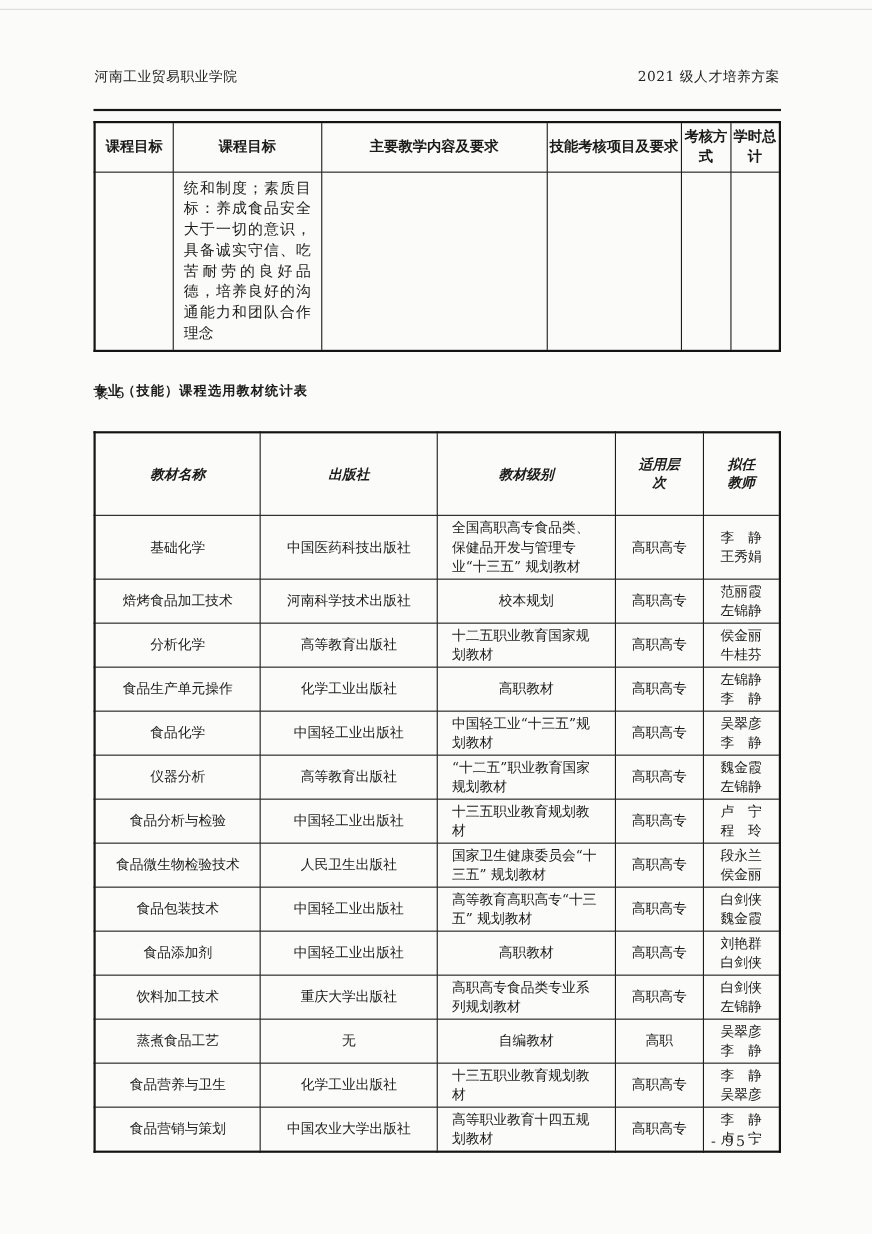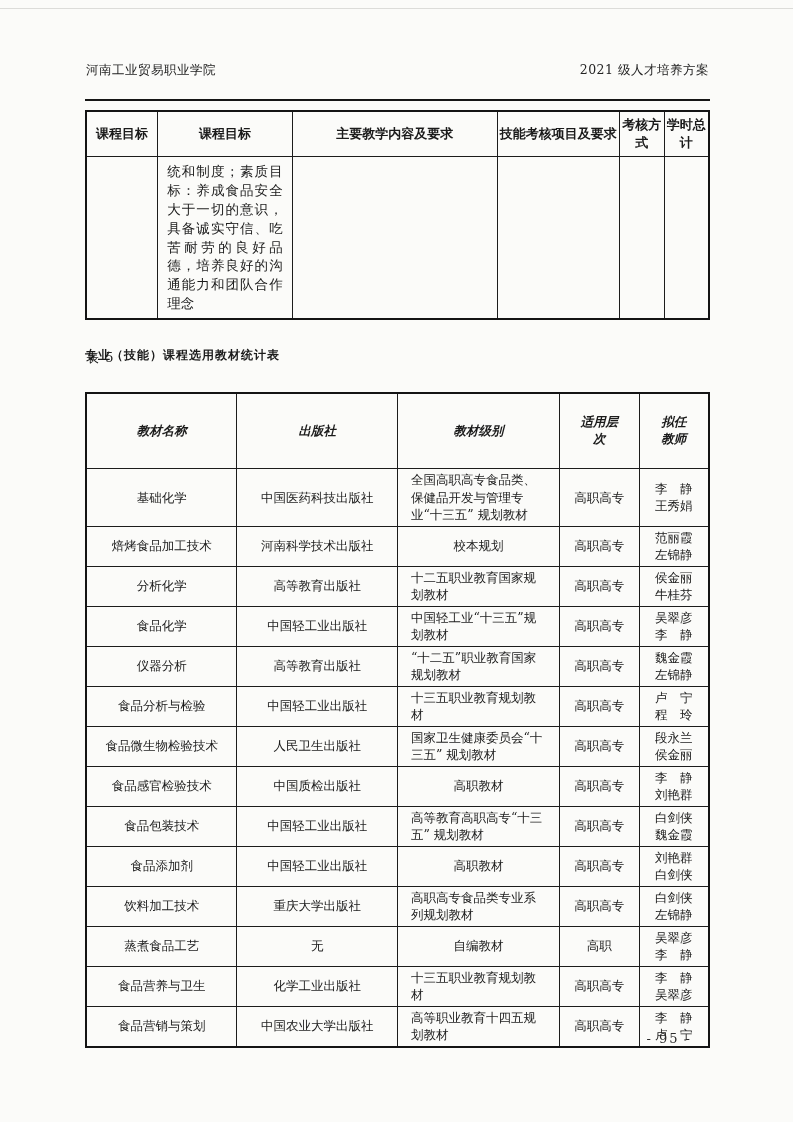--- a/index.html
+++ b/index.html
@@ -165,20 +165,30 @@
           <td class="c-name">分析化学</td>
           <td class="c-pub">高等教育出版社</td>
           <td class="c-level left">十二五职业教育国家规划教材</td>
           <td class="c-layer">高职高专</td>
           <td class="c-teachers">
             <div>侯金丽</div>
             <div>牛桂芬</div>
           </td>
         </tr>
         <tr>
+          <td class="c-name">食品生产单元操作</td>
+          <td class="c-pub">化学工业出版社</td>
+          <td class="c-level">高职教材</td>
+          <td class="c-layer">高职高专</td>
+          <td class="c-teachers">
+            <div>左锦静</div>
+            <div>李　静</div>
+          </td>
+        </tr>
+        <tr>
           <td class="c-name">食品化学</td>
           <td class="c-pub">中国轻工业出版社</td>
           <td class="c-level left">中国轻工业“十三五”规划教材</td>
           <td class="c-layer">高职高专</td>
           <td class="c-teachers">
             <div>吴翠彦</div>
             <div>李　静</div>
           </td>
         </tr>
         <tr>
@@ -202,30 +212,20 @@
           </td>
         </tr>
         <tr>
           <td class="c-name">食品微生物检验技术</td>
           <td class="c-pub">人民卫生出版社</td>
           <td class="c-level left">国家卫生健康委员会“十三五” 规划教材</td>
           <td class="c-layer">高职高专</td>
           <td class="c-teachers">
             <div>段永兰</div>
             <div>侯金丽</div>
-          </td>
-        </tr>
-        <tr>
-          <td class="c-name">食品感官检验技术</td>
-          <td class="c-pub">中国质检出版社</td>
-          <td class="c-level">高职教材</td>
-          <td class="c-layer">高职高专</td>
-          <td class="c-teachers">
-            <div>李　静</div>
-            <div>刘艳群</div>
           </td>
         </tr>
         <tr>
           <td class="c-name">食品包装技术</td>
           <td class="c-pub">中国轻工业出版社</td>
           <td class="c-level left">高等教育高职高专“十三五” 规划教材</td>
           <td class="c-layer">高职高专</td>
           <td class="c-teachers">
             <div>白剑侠</div>
             <div>魏金霞</div>

